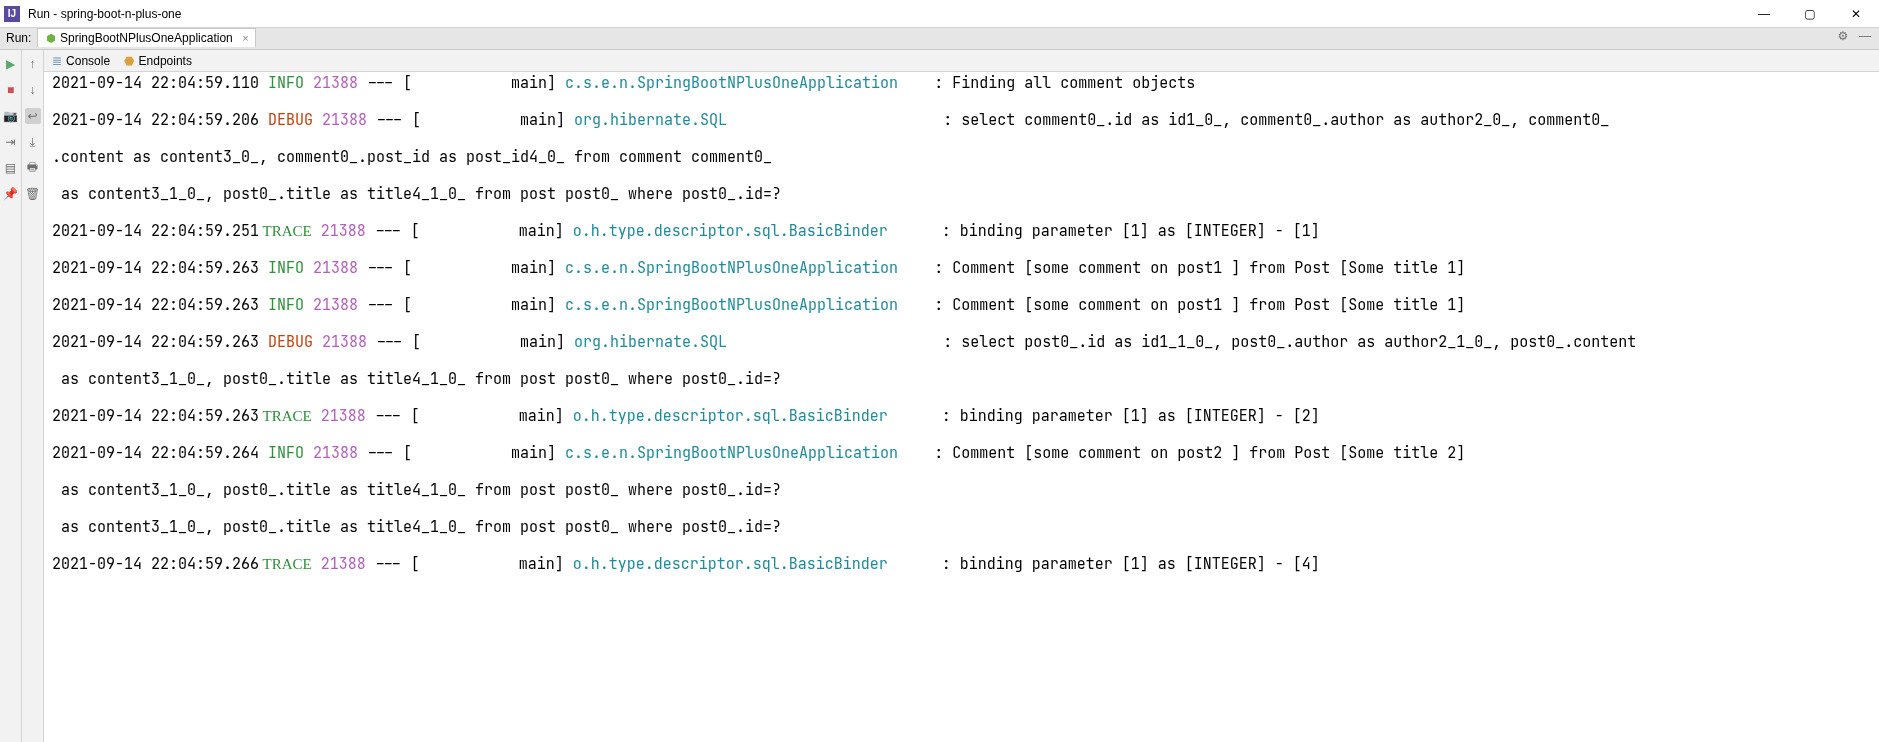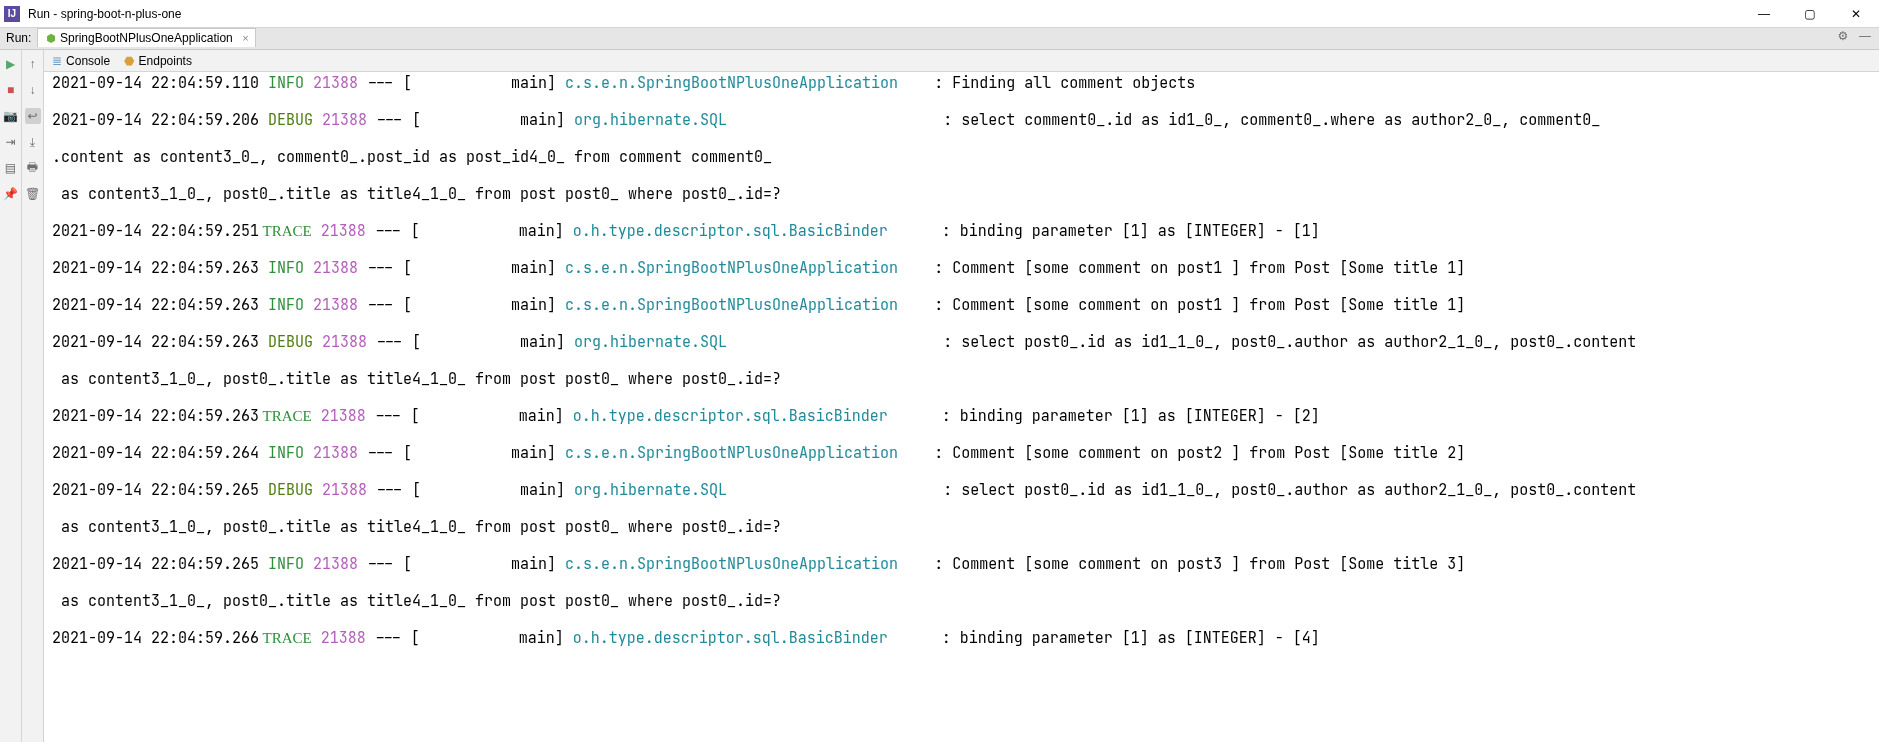--- a/index.html
+++ b/index.html
@@ -66,21 +66,21 @@
 .subtab.active { font-weight: normal; }
 .console {
   flex: 1; overflow: auto; padding: 2px 8px;
   font-family: "JetBrains Mono", Consolas, monospace;
   font-size: 15px; line-height: 18.5px; white-space: pre;
   color: #000;
 }
 .log-line { display: block; }
 .ts { color: #000; }
 .lvl-info { color: #2d8f3a; }
-.lvl-debug { color: #4d7c0f; margin-top: 24px; }
+.lvl-debug { color: #c2410c; margin-top: 24px; }
 .lvl-trace { color: #2d8f3a; font-family: Liberation Serif, serif; }
 .pid { color: #b45fbb; }
 .sep { color: #000; }
 .thr { color: #000; }
 .logger { color: #1f8a99; }
 .msg { color: #000; }
 </style>
 </head>
 <body>
 
@@ -133,33 +133,31 @@
       <span class="subtab active">
         <span style="color:#6e9cbe">≣</span>
         <span>Console</span>
       </span>
       <span class="subtab">
         <span style="color:#d9a13b">⬣</span>
         <span>Endpoints</span>
       </span>
     </div>
     <div class="console" id="console"><span class="log-line"><span class="ts">2021-09-14 22:04:59.110</span><span class="lvl-info"> INFO</span> <span class="pid">21388</span> <span class="sep">--- [</span><span class="thr">           main] </span><span class="logger">c.s.e.n.SpringBootNPlusOneApplication   </span><span class="msg"> : Finding all comment objects</span></span>
-<span class="log-line"><span class="ts">2021-09-14 22:04:59.206</span><span class="lvl-debug"> DEBUG</span> <span class="pid">21388</span> <span class="sep">--- [</span><span class="thr">           main] </span><span class="logger">org.hibernate.SQL                       </span><span class="msg"> : select comment0_.id as id1_0_, comment0_.where as author2_0_, comment0_</span></span>
+<span class="log-line"><span class="ts">2021-09-14 22:04:59.206</span><span class="lvl-debug"> DEBUG</span> <span class="pid">21388</span> <span class="sep">--- [</span><span class="thr">           main] </span><span class="logger">org.hibernate.SQL                       </span><span class="msg"> : select comment0_.id as id1_0_, comment0_.author as author2_0_, comment0_</span></span>
 <span class="log-line"><span class="msg">.content as content3_0_, comment0_.post_id as post_id4_0_ from comment comment0_</span></span>
 <span class="log-line"><span class="msg"> as content3_1_0_, post0_.title as title4_1_0_ from post post0_ where post0_.id=?</span></span>
 <span class="log-line"><span class="ts">2021-09-14 22:04:59.251</span><span class="lvl-trace"> TRACE</span> <span class="pid">21388</span> <span class="sep">--- [</span><span class="thr">           main] </span><span class="logger">o.h.type.descriptor.sql.BasicBinder     </span><span class="msg"> : binding parameter [1] as [INTEGER] - [1]</span></span>
 <span class="log-line"><span class="ts">2021-09-14 22:04:59.263</span><span class="lvl-info"> INFO</span> <span class="pid">21388</span> <span class="sep">--- [</span><span class="thr">           main] </span><span class="logger">c.s.e.n.SpringBootNPlusOneApplication   </span><span class="msg"> : Comment [some comment on post1 ] from Post [Some title 1]</span></span>
 <span class="log-line"><span class="ts">2021-09-14 22:04:59.263</span><span class="lvl-info"> INFO</span> <span class="pid">21388</span> <span class="sep">--- [</span><span class="thr">           main] </span><span class="logger">c.s.e.n.SpringBootNPlusOneApplication   </span><span class="msg"> : Comment [some comment on post1 ] from Post [Some title 1]</span></span>
 <span class="log-line"><span class="ts">2021-09-14 22:04:59.263</span><span class="lvl-debug"> DEBUG</span> <span class="pid">21388</span> <span class="sep">--- [</span><span class="thr">           main] </span><span class="logger">org.hibernate.SQL                       </span><span class="msg"> : select post0_.id as id1_1_0_, post0_.author as author2_1_0_, post0_.content</span></span>
 <span class="log-line"><span class="msg"> as content3_1_0_, post0_.title as title4_1_0_ from post post0_ where post0_.id=?</span></span>
 <span class="log-line"><span class="ts">2021-09-14 22:04:59.263</span><span class="lvl-trace"> TRACE</span> <span class="pid">21388</span> <span class="sep">--- [</span><span class="thr">           main] </span><span class="logger">o.h.type.descriptor.sql.BasicBinder     </span><span class="msg"> : binding parameter [1] as [INTEGER] - [2]</span></span>
 <span class="log-line"><span class="ts">2021-09-14 22:04:59.264</span><span class="lvl-info"> INFO</span> <span class="pid">21388</span> <span class="sep">--- [</span><span class="thr">           main] </span><span class="logger">c.s.e.n.SpringBootNPlusOneApplication   </span><span class="msg"> : Comment [some comment on post2 ] from Post [Some title 2]</span></span>
-<span class="log-line"><span class="ts">2021-09-14 22:04:59.265</span><span class="lvl-debug"> DEBUG</span> <span class="pid">21388</span> <span class="sep">--- [</span><span class="thr">           main] </span><span class="logger">org.hibernate.SQL                       </span><span class="msg"> : select post0_.id as id1_1_0_, post0_.author as author2_1_0_, post0_.content</span></span>
 <span class="log-line"><span class="msg"> as content3_1_0_, post0_.title as title4_1_0_ from post post0_ where post0_.id=?</span></span>
-<span class="log-line"><span class="ts">2021-09-14 22:04:59.265</span><span class="lvl-info"> INFO</span> <span class="pid">21388</span> <span class="sep">--- [</span><span class="thr">           main] </span><span class="logger">c.s.e.n.SpringBootNPlusOneApplication   </span><span class="msg"> : Comment [some comment on post3 ] from Post [Some title 3]</span></span>
 <span class="log-line"><span class="msg"> as content3_1_0_, post0_.title as title4_1_0_ from post post0_ where post0_.id=?</span></span>
 <span class="log-line"><span class="ts">2021-09-14 22:04:59.266</span><span class="lvl-trace"> TRACE</span> <span class="pid">21388</span> <span class="sep">--- [</span><span class="thr">           main] </span><span class="logger">o.h.type.descriptor.sql.BasicBinder     </span><span class="msg"> : binding parameter [1] as [INTEGER] - [4]</span></span>
 
 
 
 
 
 
 
 

